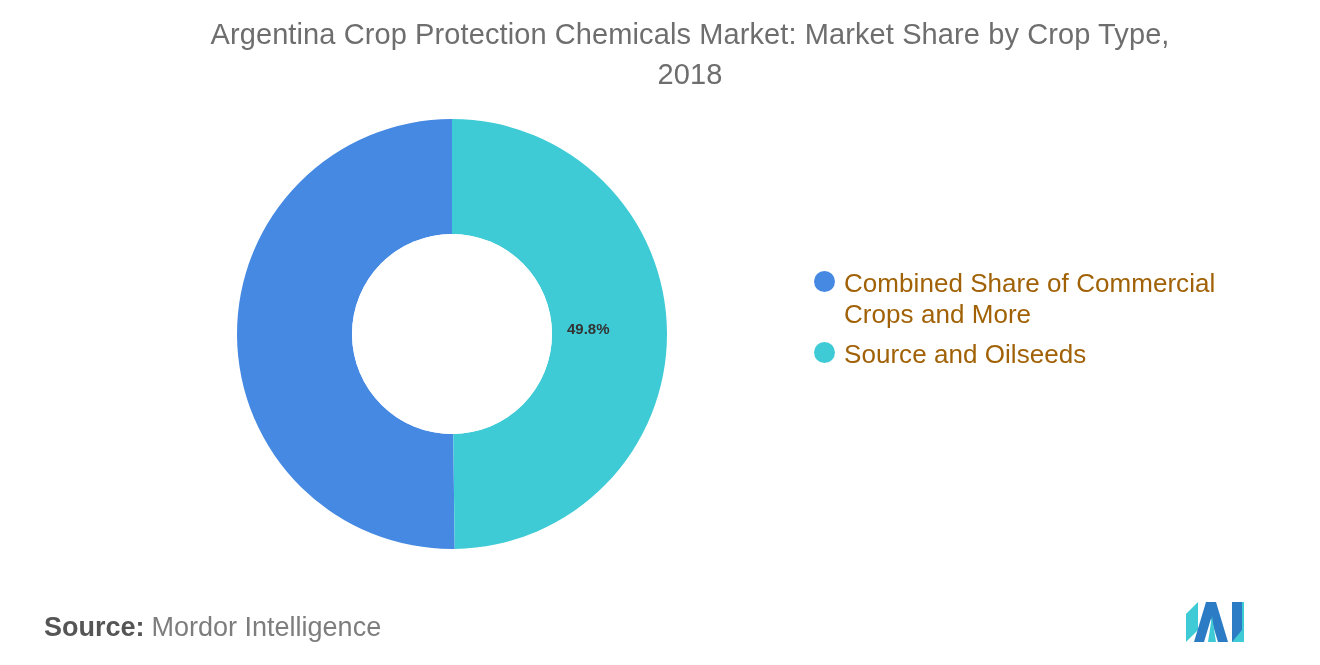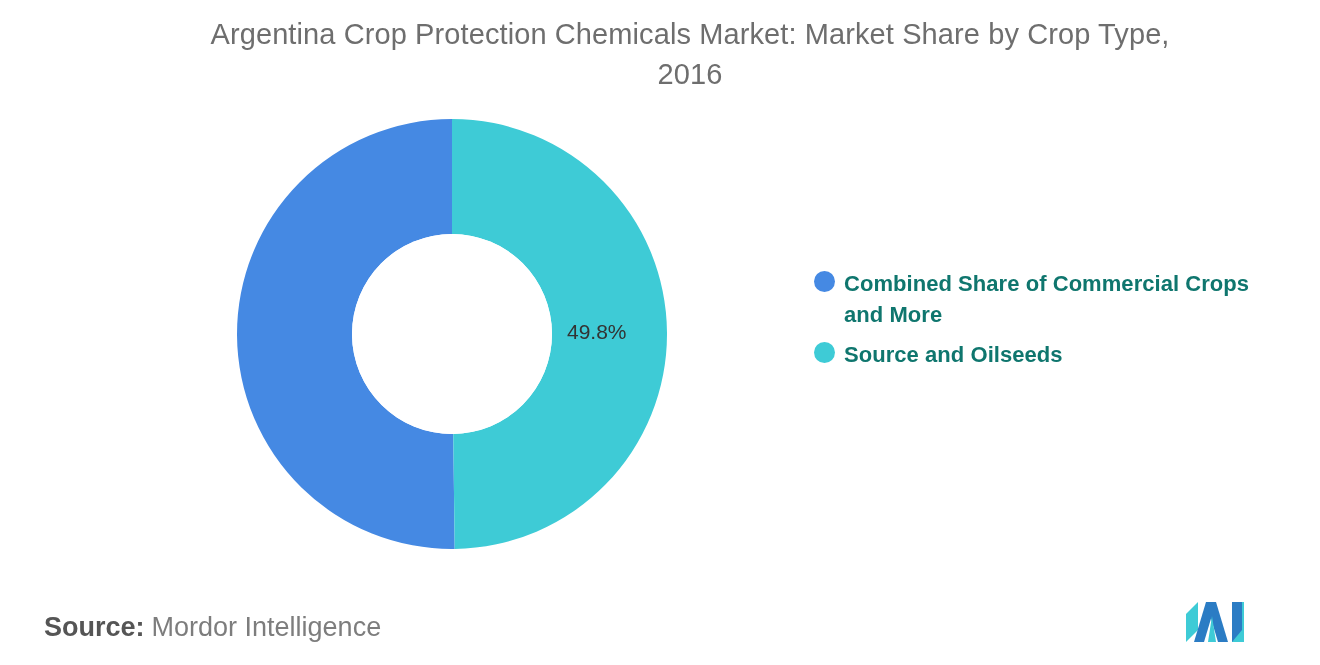--- a/index.html
+++ b/index.html
@@ -50,22 +50,22 @@
     display: block;
     width: 430px;
     height: 430px;
   }
 
   
   #slice-label-pulses {
     position: absolute;
     left: 567px;
     top: 320px;
-    font-size: 21px;
-    font-weight: 400;
+    font-size: 15px;
+    font-weight: 700;
     color: #333333;
     white-space: nowrap;
   }
 
   
   #legend {
     position: absolute;
     left: 814px;
     top: 268px;
     width: 480px;
@@ -77,24 +77,24 @@
   }
   .legend-swatch {
     flex: 0 0 auto;
     width: 21px;
     height: 21px;
     border-radius: 50%;
     margin-top: 3px;
     margin-right: 9px;
   }
   .legend-label {
-    font-size: 22px;
+    font-size: 26px;
     line-height: 31px;
-    color: #0f766e;
-    font-weight: 700;
+    color: #a16207;
+    font-weight: 400;
     letter-spacing: 0.05px;
     max-width: 440px;
   }
 
   
   #source-line {
     position: absolute;
     left: 44px;
     top: 612px;
     font-size: 27px;
@@ -126,21 +126,21 @@
   }
 </style>
 </head>
 <body>
 
 <div id="chart-figure">
 
   <div id="chart-title">
     <span>Argentina Crop Protection Chemicals Market: Market Share by Crop Type,</span>
     <br>
-    <span>2016</span>
+    <span>2018</span>
   </div>
 
   <div id="donut-wrap">
     <svg id="donut-svg" viewBox="0 0 430 430" xmlns="http://www.w3.org/2000/svg">
 
       <path id="slice-combined" d="M 215 0 A 215 215 0 1 0 217.70169857492078 429.9830245038205 L 216.25660398833526 314.9921044203816 A 100 100 0 1 1 215 115 Z" fill="#4589E3"></path>
 
       <path id="slice-pulses" d="M 215 0 A 215 215 0 0 1 217.70169857492084 429.9830245038205 L 216.25660398833529 314.9921044203816 A 100 100 0 0 0 215 115 Z" fill="#3ECBD6"></path>
 
       <circle id="donut-hole" cx="215" cy="215" r="100" fill="#ffffff"></circle>

